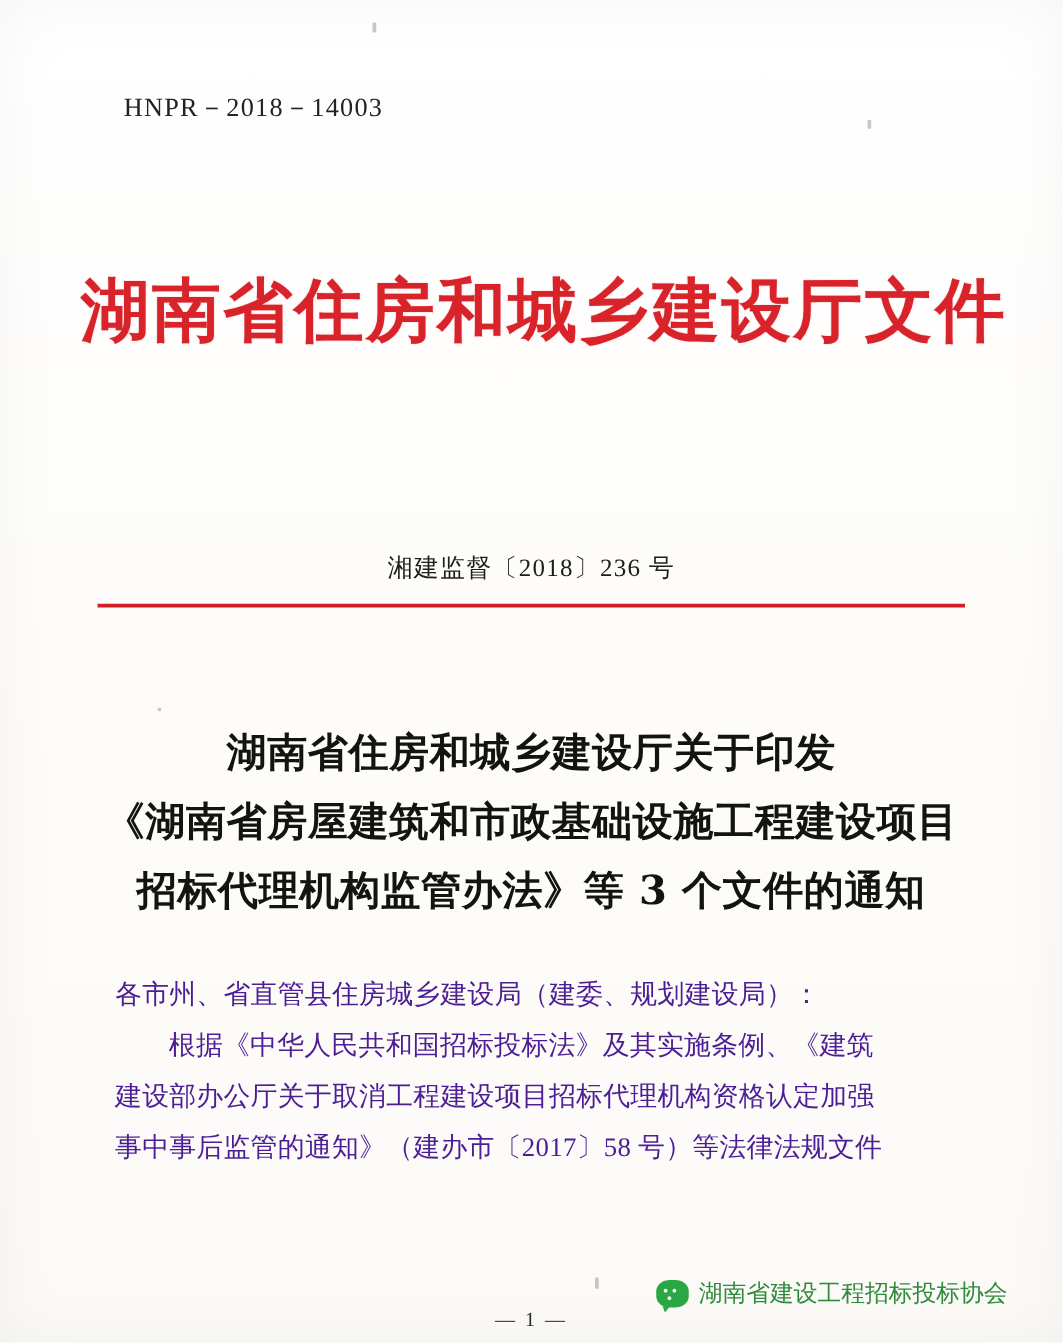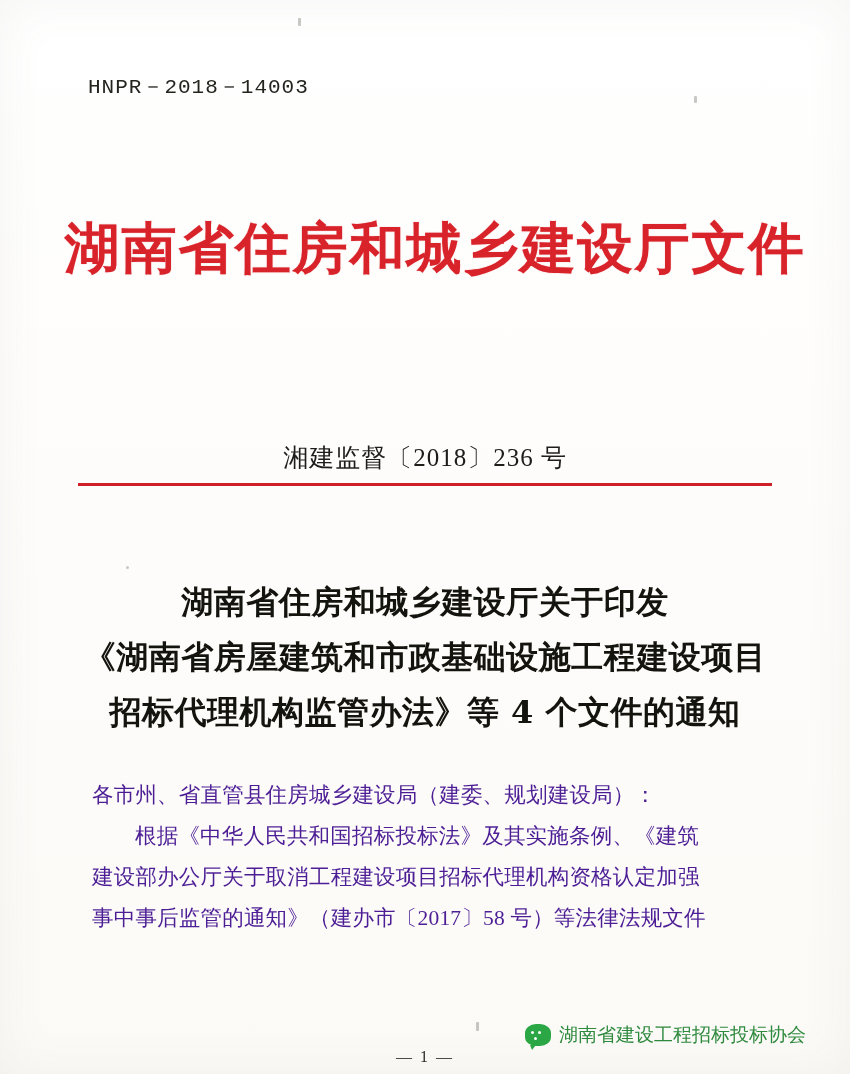--- a/index.html
+++ b/index.html
@@ -34,26 +34,26 @@
     pointer-events: none;
   }
   .speck {
     position: absolute;
     background: #9a9a96;
     opacity: .55;
     border-radius: 50%;
   }
   .doc-number {
     position: absolute;
-    left: 88px;
+    left: 99px;
     top: 72px;
     font-size: 21px;
     letter-spacing: 1px;
     color: #24241f;
-    font-family: Liberation Mono, monospace;
+    font-family: Liberation Serif, serif;
     white-space: nowrap;
   }
   .masthead {
     position: absolute;
     left: 0;
     right: 0;
     top: 218px;
     text-align: center;
     color: #d9232a;
     font-family: "DejaVu Serif", "Liberation Serif", serif;
@@ -64,21 +64,21 @@
     text-shadow: 0 0 1px rgba(217,35,42,.5);
     white-space: nowrap;
     padding-left: 20px;
   }
   .issue-no {
     position: absolute;
     left: 0;
     right: 0;
     top: 441px;
     text-align: center;
-    font-size: 25px;
+    font-size: 20px;
     letter-spacing: 1px;
     color: #1d1d1a;
     white-space: nowrap;
   }
   .red-rule {
     position: absolute;
     left: 78px;
     width: 694px;
     top: 483px;
     height: 3px;
@@ -192,21 +192,21 @@
 
   <div class="masthead">湖南省住房和城乡建设厅文件</div>
 
   <div class="issue-no">湘建监督〔2018〕236 号</div>
 
   <div class="red-rule"></div>
 
   <div class="title-block">
     <span class="tline">湖南省住房和城乡建设厅关于印发</span>
     <span class="tline">《湖南省房屋建筑和市政基础设施工程建设项目</span>
-    <span class="tline">招标代理机构监管办法》等 4 个文件的通知</span>
+    <span class="tline">招标代理机构监管办法》等 3 个文件的通知</span>
   </div>
 
   <div class="body-block">
     <p>各市州、省直管县住房城乡建设局（建委、规划建设局）：</p>
     <p class="indent">根据《中华人民共和国招标投标法》及其实施条例、《建筑</p>
     <p>建设部办公厅关于取消工程建设项目招标代理机构资格认定加强</p>
     <p>事中事后监管的通知》（建办市〔2017〕58 号）等法律法规文件</p>
   </div>
 
   <div class="footer-logo">

